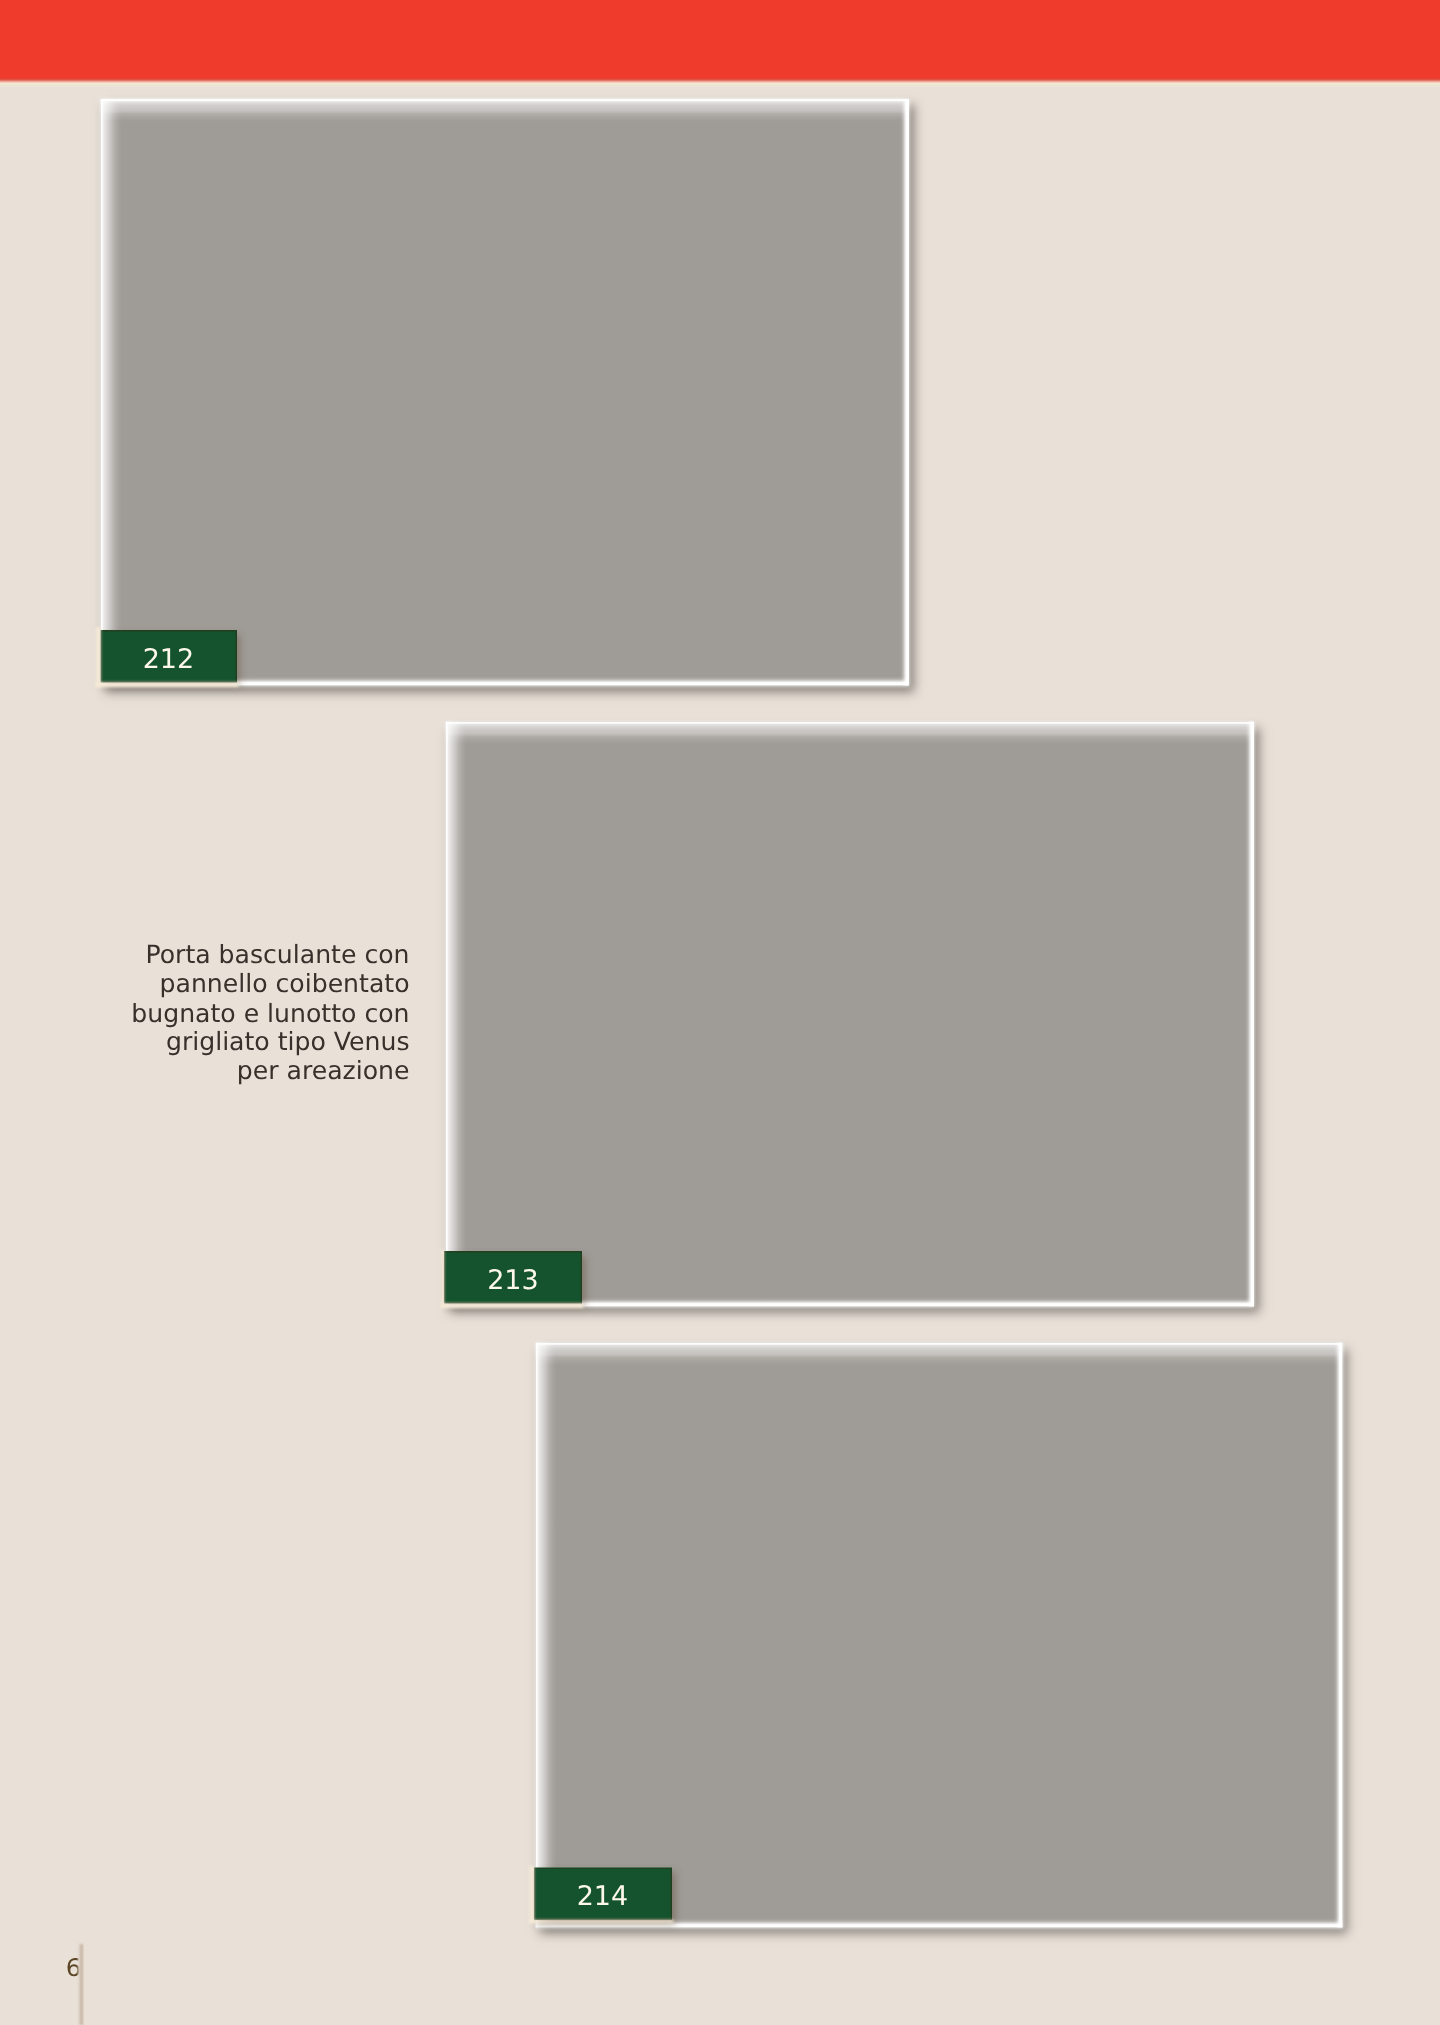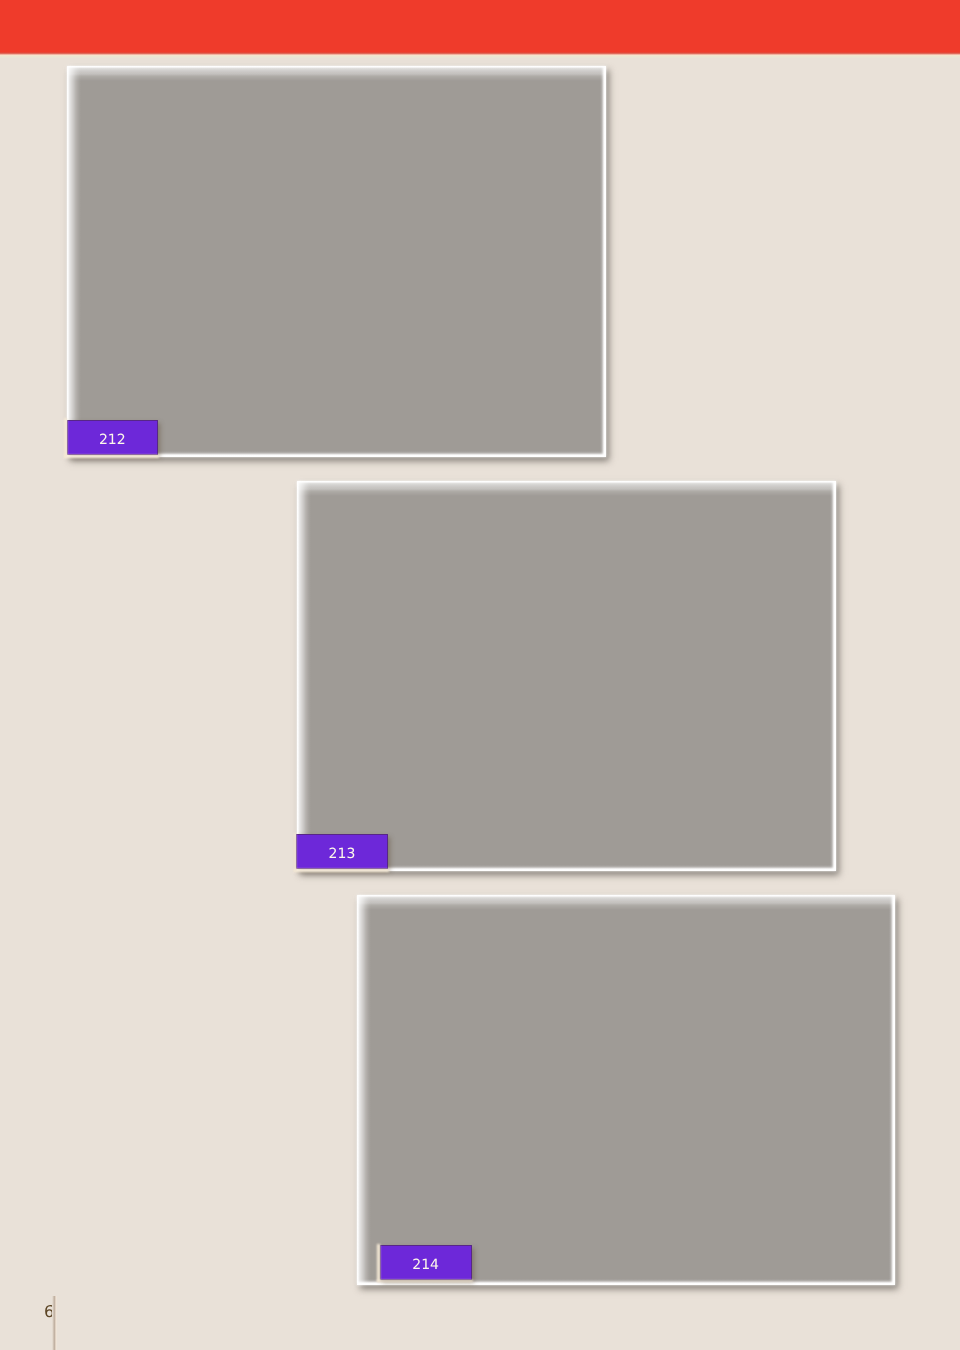--- a/index.html
+++ b/index.html
@@ -9,21 +9,21 @@
   .topband{position:absolute;left:0;top:0;width:960px;height:51.8px;background:#ef3b2b;}
   .topband-edge{position:absolute;left:0;top:51.8px;width:960px;height:6px;
            background:linear-gradient(to bottom,#e8382a 0%,#de5b4c 22%,#f0b5a4 42%,#f8e7d2 60%,#eae7d2 75%,#eae2d8 100%);}
   .photo{position:absolute;background:#9f9b96;isolation:isolate;
          box-shadow:0 0 2.5px rgba(255,255,255,0.95), 3px 4px 6.8px rgba(82,78,72,0.66);}
   .photo>i{position:absolute;display:block;mix-blend-mode:lighten;}
   .edge-top{left:0;right:0;top:0;height:16px;background:linear-gradient(to bottom, rgba(255,255,255,1) 0px, rgba(255,255,255,0.97) 1.2px, rgba(255,255,255,0.72) 1.9px, rgba(255,255,255,0.62) 3px, rgba(255,255,255,0.52) 4.5px, rgba(255,255,255,0.45) 6px, rgba(255,255,255,0.38) 8px, rgba(255,255,255,0.29) 9px, rgba(255,255,255,0.18) 10px, rgba(255,255,255,0.10) 12px, rgba(255,255,255,0.04) 14px, rgba(255,255,255,0) 15px);}
   .edge-left{top:0;bottom:0;left:0;width:16px;background:linear-gradient(to right, rgba(255,255,255,1) 0px, rgba(255,255,255,0.97) 1.2px, rgba(255,255,255,0.80) 2.0px, rgba(255,255,255,0.59) 4.7px, rgba(255,255,255,0.43) 6.7px, rgba(255,255,255,0.26) 8.7px, rgba(255,255,255,0.135) 10.7px, rgba(255,255,255,0.042) 12.7px, rgba(255,255,255,0) 14.7px);}
   .edge-bottom{left:0;right:0;bottom:0;height:7px;background:linear-gradient(to top, rgba(255,255,255,1) 0px, rgba(255,255,255,0.99) 1.9px, rgba(255,255,255,0.62) 3.0px, rgba(255,255,255,0.31) 3.9px, rgba(255,255,255,0.12) 4.8px, rgba(255,255,255,0.04) 5.7px, rgba(255,255,255,0) 6.6px);}
   .edge-right{top:0;bottom:0;right:0;width:7px;background:linear-gradient(to left, rgba(255,255,255,1) 0px, rgba(255,255,255,0.99) 1.9px, rgba(255,255,255,0.62) 3.0px, rgba(255,255,255,0.31) 3.9px, rgba(255,255,255,0.12) 4.8px, rgba(255,255,255,0.04) 5.7px, rgba(255,255,255,0) 6.6px);}
-  .badge{position:absolute;filter:blur(0.22px);background:#6d28d9;color:#fdf8ea;font-size:14px;
+  .badge{position:absolute;filter:blur(0.22px);background:#14532d;color:#fdf8ea;font-size:18px;
          display:flex;align-items:center;justify-content:center;line-height:1;
          padding-top:5px;box-sizing:border-box;
          box-shadow:2px 3px 5px rgba(86,66,44,0.42), inset 0 0 0 1px rgba(56,38,12,0.40);}
   .badge::before{content:"";position:absolute;left:-2.2px;top:-1.5px;width:2.2px;bottom:-2.4px;
          background:#f6ead6;filter:blur(1.1px);}
   .badge::after{content:"";position:absolute;left:-2.2px;bottom:-2.4px;right:-1px;height:2.4px;
          background:#f6ead6;filter:blur(1.1px);}
   .caption{position:absolute;filter:blur(0.22px);text-align:right;color:#38302a;font-size:16.75px;line-height:19.25px;white-space:pre-line;}
   .folio{position:absolute;filter:blur(0.22px);color:#5c4525;font-size:16.3px;line-height:1;}
   .folioline{position:absolute;width:5px;filter:blur(0.55px);
@@ -50,18 +50,23 @@
     </div>
   <div class="photo" style="left:356.5px;top:894.6px;width:538.3px;height:390.5px;">
       <i class="edge-top"></i>
       <i class="edge-bottom"></i>
       <i class="edge-left"></i>
       <i class="edge-right"></i>
     </div>
 
   <div class="badge" style="left:66.6px;top:419.8px;width:91.4px;height:35.7px;">212</div>
   <div class="badge" style="left:296.1px;top:834.1px;width:91.7px;height:35.1px;text-align:right;">213</div>
-  <div class="badge" style="left:355.6px;top:1245px;width:92.1px;height:34.8px;margin-left:24px;">214</div>
+  <div class="badge" style="left:355.6px;top:1245px;width:92.1px;height:34.8px;">214</div>
 
+  <div class="caption" style="left:63px;top:627px;width:210px;">Porta basculante con
+pannello coibentato
+bugnato e lunotto con
+grigliato tipo Venus
+per areazione</div>
 
   <div class="folio" style="left:43.9px;top:1303.5px;">6</div>
   <div class="folioline" style="left:52.4px;top:1295.6px;height:54.4px;"></div>
 </div>
 
 </body></html>

